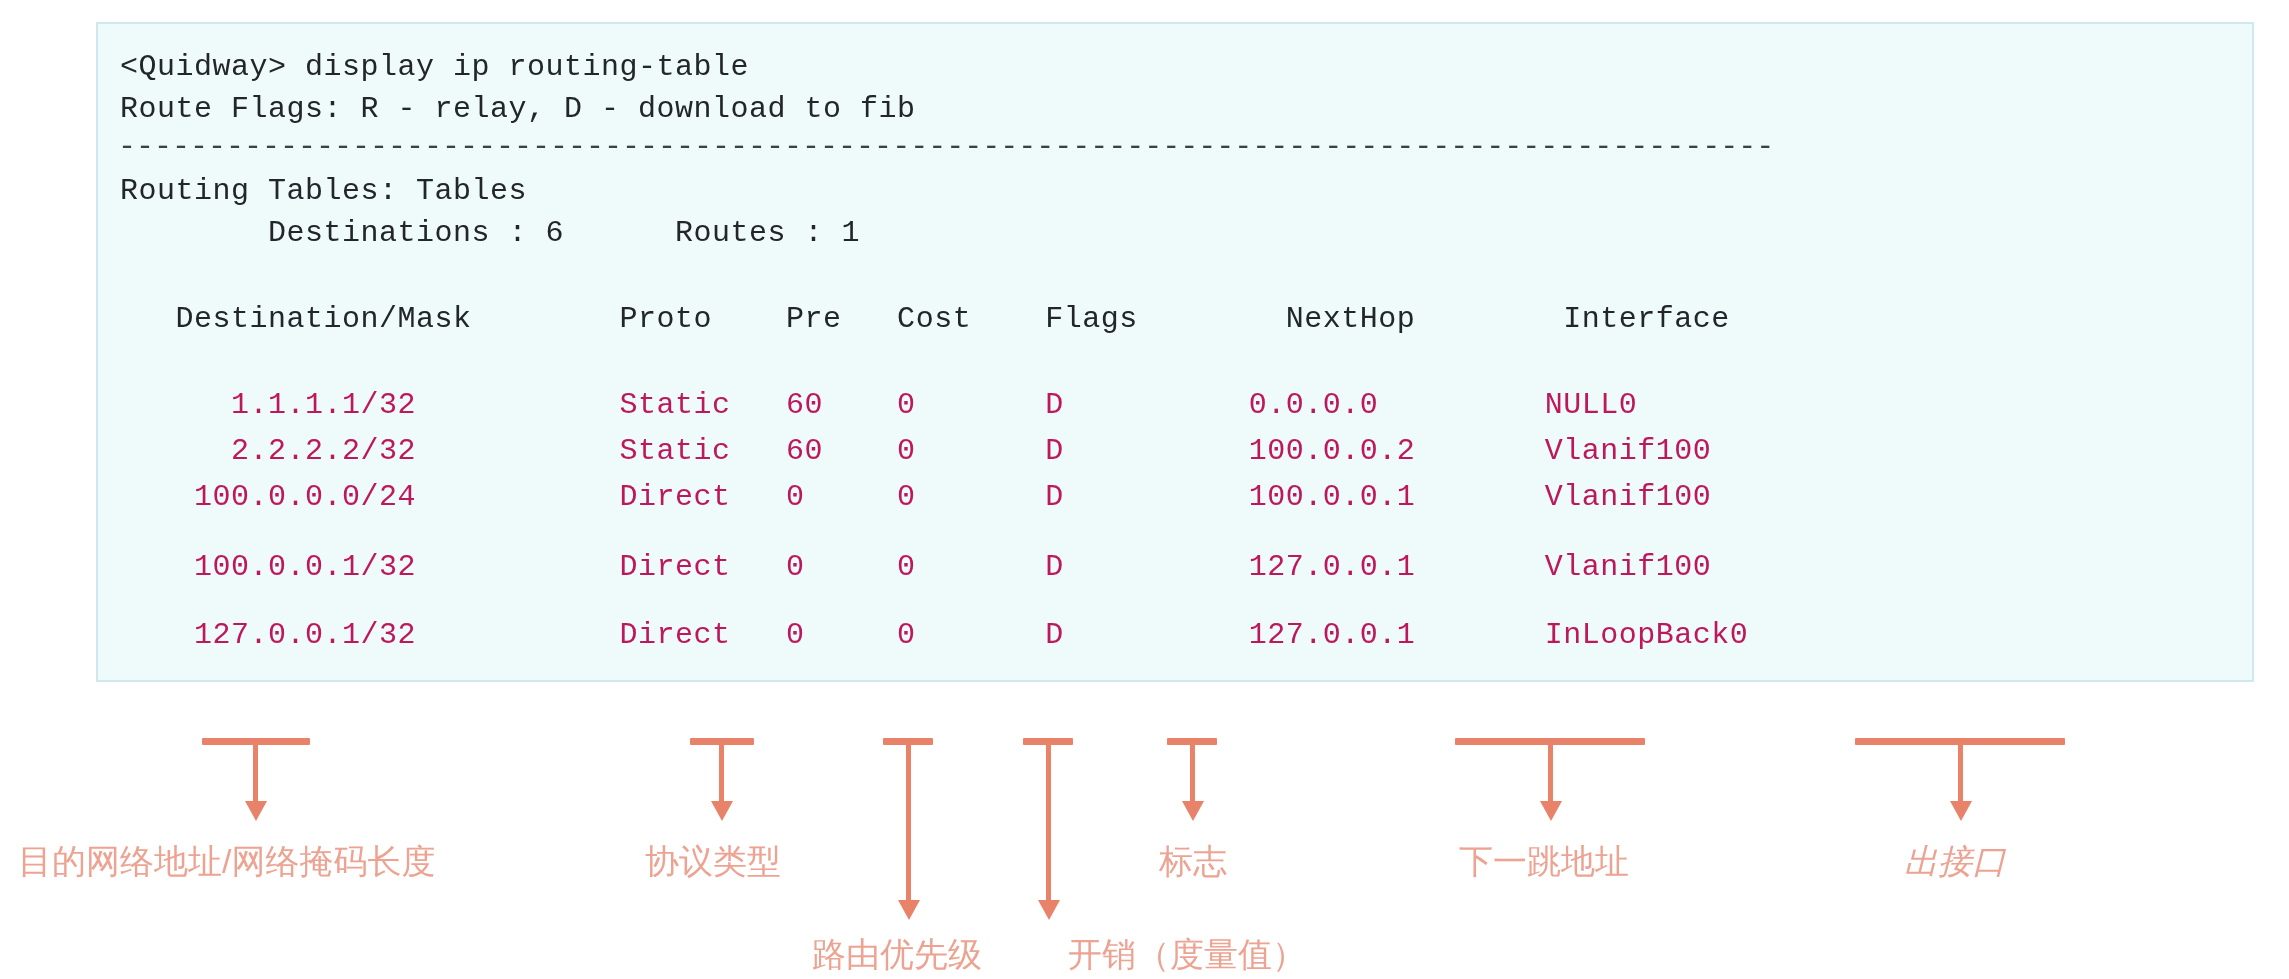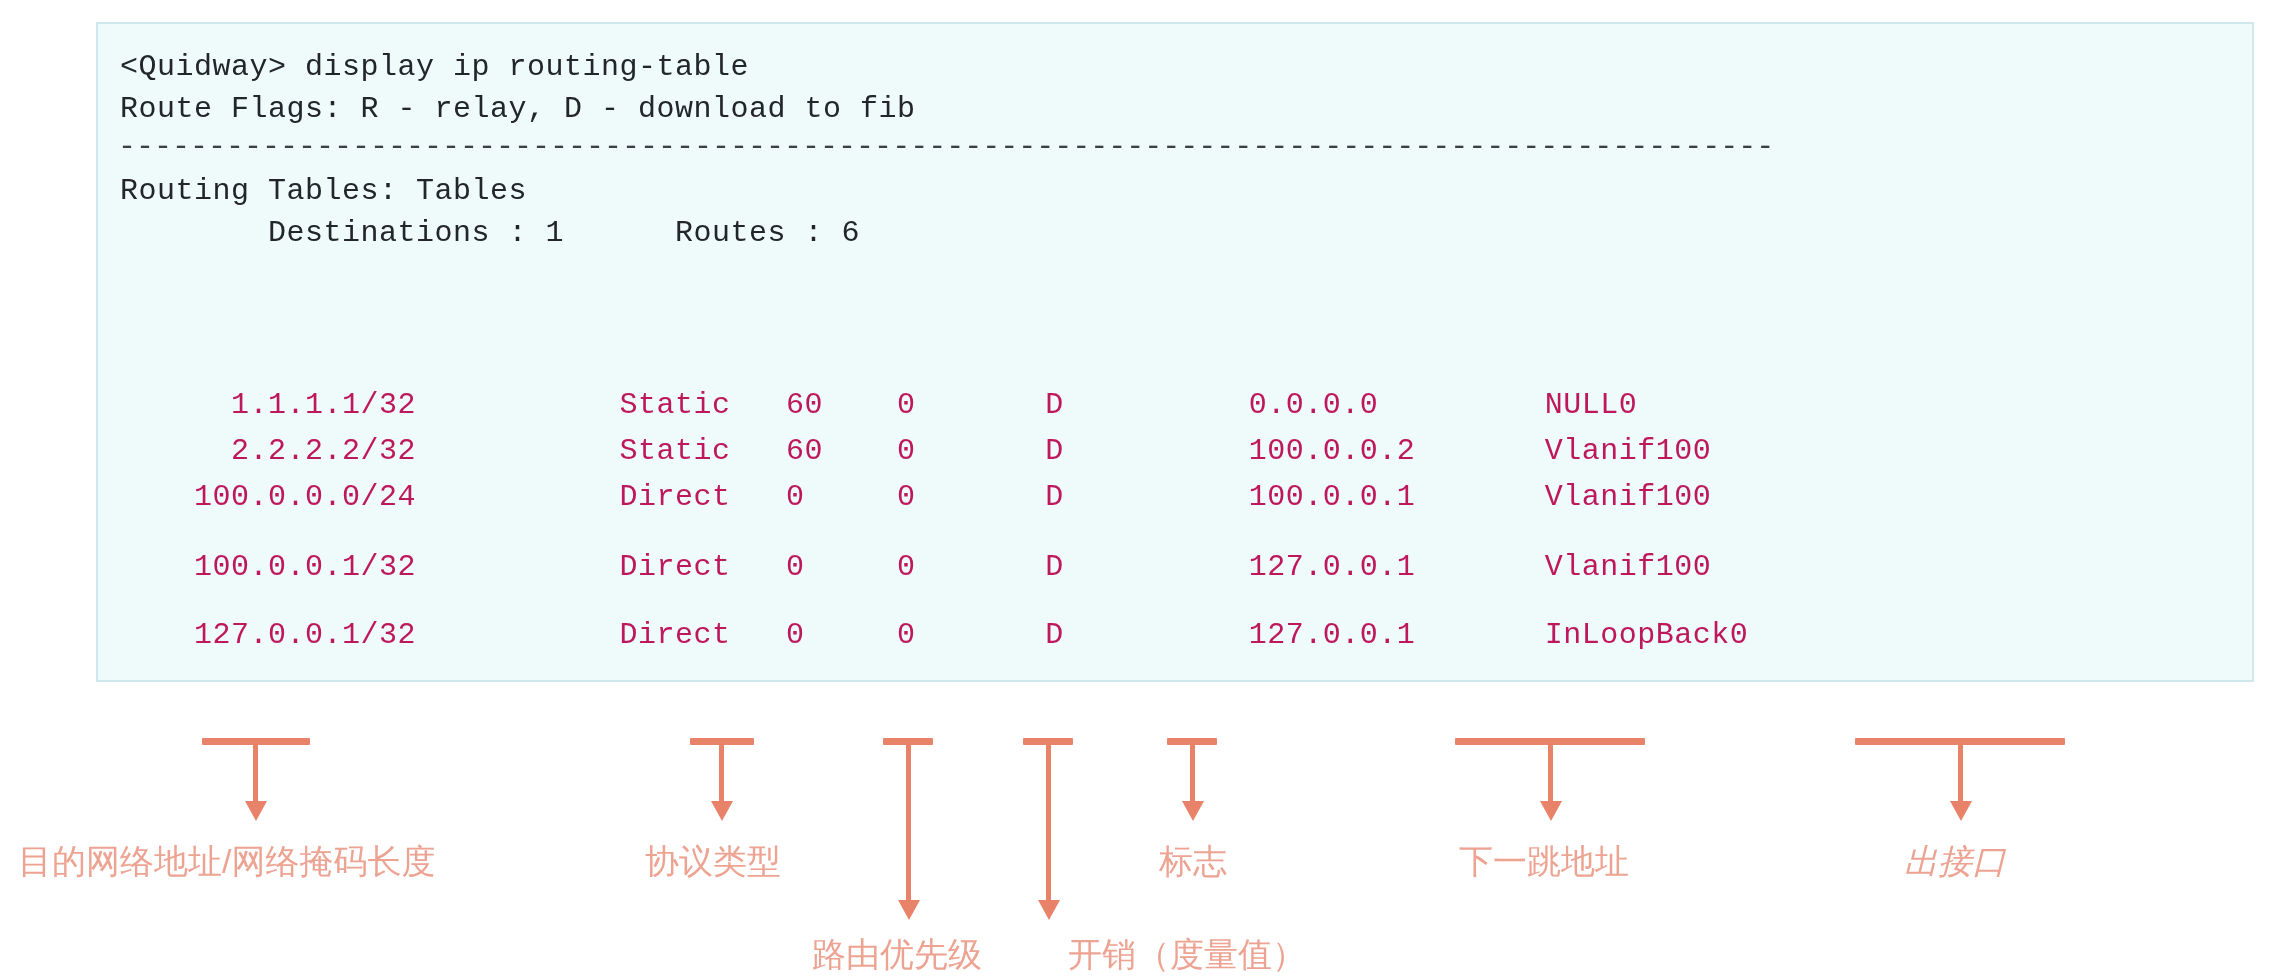--- a/index.html
+++ b/index.html
@@ -107,22 +107,23 @@
 <div id="terminal-panel">
 
   <div class="term-line" id="cmd-line">&lt;Quidway&gt; display ip routing-table</div>
 
   <div class="term-line" id="flags-line">Route Flags: R - relay, D - download to fib</div>
 
   <div class="term-line" id="divider-line">--------------------------------------------------------------------------------------------</div>
 
   <div class="term-line" id="tables-line">Routing Tables: Tables</div>
 
-  <div class="term-line" id="counts-line">        Destinations : 1      Routes : 6</div>
+  <div class="term-line" id="counts-line">        Destinations : 6      Routes : 1</div>
 
+  <div class="term-line" id="header-line">   Destination/Mask        Proto    Pre   Cost    Flags        NextHop        Interface</div>
 
   <div class="route-row r0">      1.1.1.1/32           Static   60    0       D          0.0.0.0         NULL0</div>
   <div class="route-row r1">      2.2.2.2/32           Static   60    0       D          100.0.0.2       Vlanif100</div>
   <div class="route-row r2">    100.0.0.0/24           Direct   0     0       D          100.0.0.1       Vlanif100</div>
   <div class="route-row r3">    100.0.0.1/32           Direct   0     0       D          127.0.0.1       Vlanif100</div>
   <div class="route-row r5">    127.0.0.1/32           Direct   0     0       D          127.0.0.1       InLoopBack0</div>
 </div>
 
 <div id="annotations">
 

